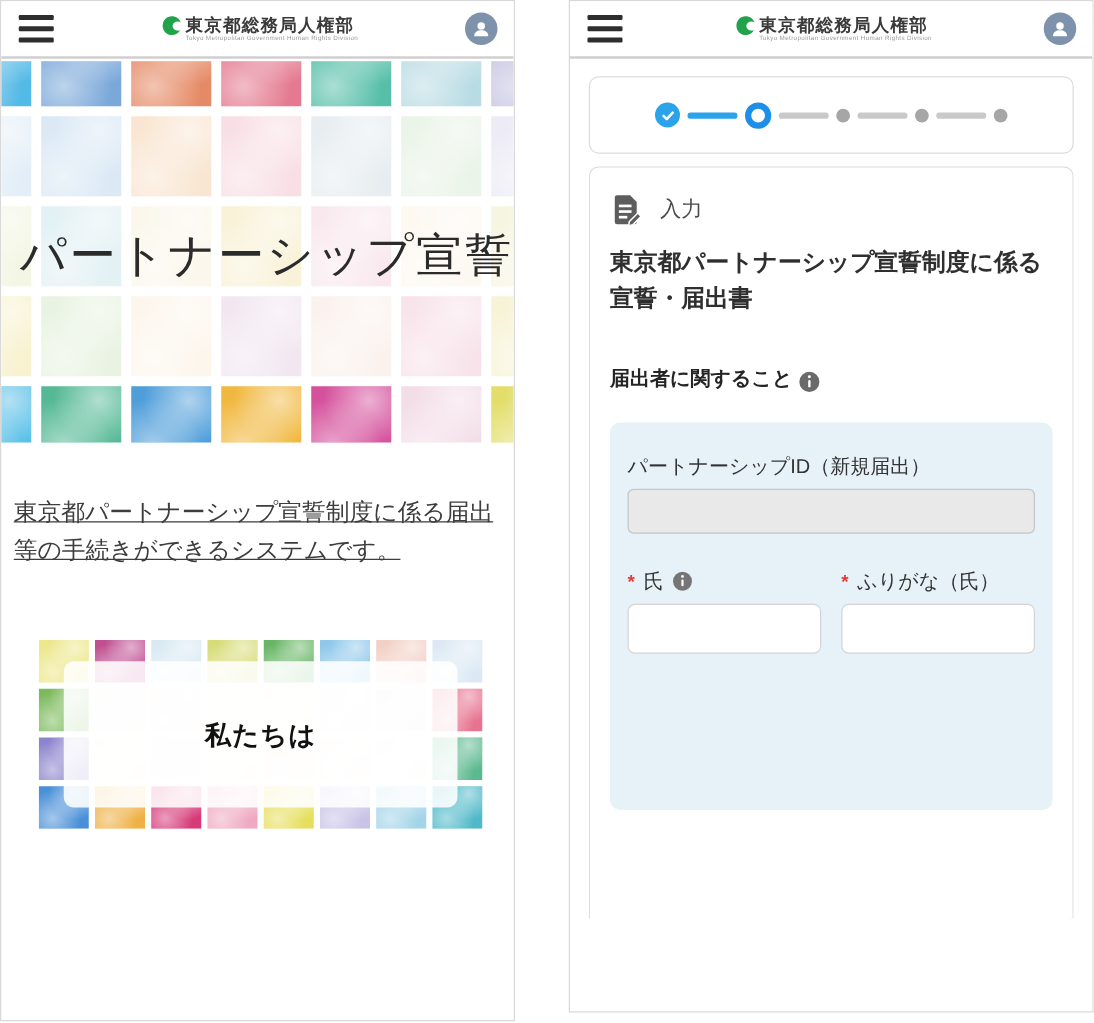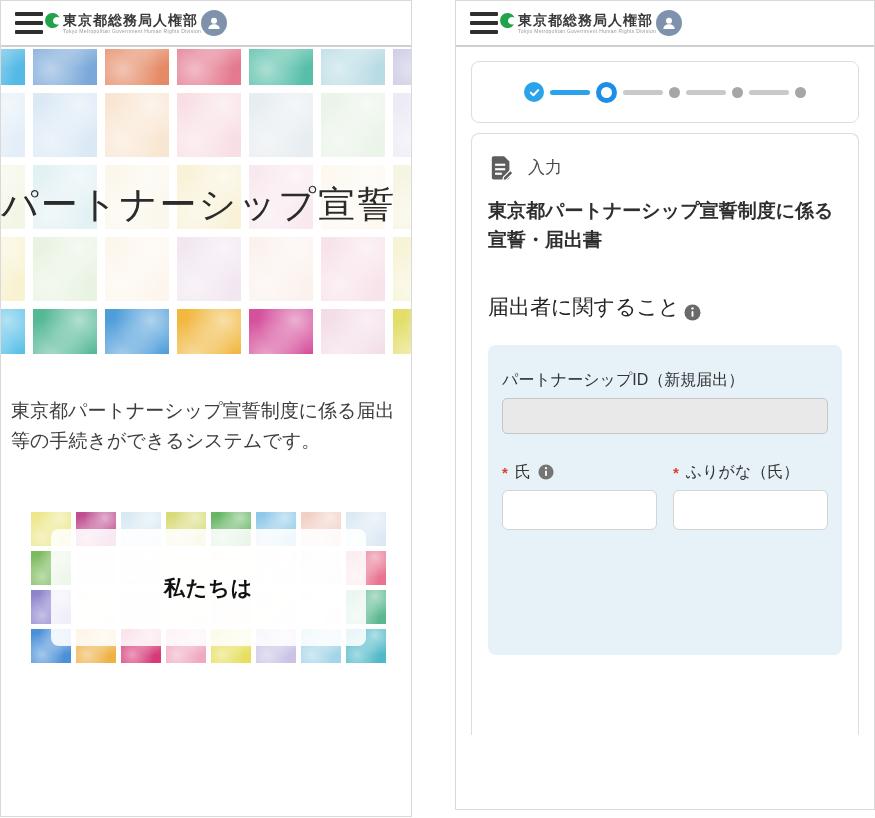--- a/index.html
+++ b/index.html
@@ -8,42 +8,42 @@
     --text-dark:#2f2f2f; --text-body:#3d3d3d;
   }
   *{box-sizing:border-box;}
   body{margin:0;width:875px;height:818px;position:relative;background:#fff;
        font-family:"Liberation Sans","DejaVu Sans",sans-serif;color:var(--text-dark);}
   .phone{position:absolute;top:0;background:#fff;border:1px solid #d9d9d9;overflow:hidden;}
   .phone-left{left:0;width:412px;height:817px;}
   .phone-right{left:455px;width:420px;height:810px;}
 
   .app-header{height:46px;border-bottom:2px solid #cfcfcf;display:flex;align-items:center;
-              justify-content:flex-start;padding:0 13px;background:#fff;}
+              justify-content:space-between;padding:0 13px;background:#fff;}
   .hamburger{width:30px;height:24px;display:flex;flex-direction:column;justify-content:space-between;
              background:none;border:none;padding:1px;cursor:pointer;}
   .hamburger span{display:block;height:4px;background:#2e2e2e;border-radius:1px;}
   .logo{display:flex;align-items:flex-start;gap:2px;}
   .logo-text-wrap{display:flex;flex-direction:column;line-height:1.2;}
   .logo-title{font-size:14px;color:#3a3a3a;letter-spacing:1px;font-weight:bold;}
   .logo-sub{font-size:5px;color:#999;letter-spacing:.3px;}
   .avatar{width:26px;height:26px;border-radius:50%;background:var(--avatar-bg);border:none;padding:0;
           display:flex;align-items:center;justify-content:center;cursor:pointer;}
 
   
   .hero{position:relative;height:305px;overflow:hidden;margin-top:2px;background:#fff;}
   .hero-grid{position:absolute;left:-40px;top:-28px;display:grid;
              grid-template-columns:repeat(7,64px);grid-auto-rows:64px;gap:8px;}
   .tile{background-image:
         radial-gradient(circle at 28% 75%, rgba(255,255,255,.5), rgba(255,255,255,0) 58%),
         radial-gradient(circle at 72% 18%, rgba(255,255,255,.55), rgba(255,255,255,0) 52%);}
   .hero-title{position:absolute;inset:0;display:flex;flex-direction:column;justify-content:center;
-              align-items:flex-start;gap:16px;font-size:37px;font-weight:500;color:#2b2b2b;
+              align-items:flex-end;gap:16px;font-size:37px;font-weight:500;color:#2b2b2b;
               letter-spacing:2px;padding-top:6px;}
-  .left-desc{margin:42px 10px 0;font-size:19px;line-height:1.58;color:var(--text-body);}
+  .left-desc{margin:42px 10px 0;font-size:19px;line-height:1.58;color:var(--text-body);text-decoration:underline;}
   .tile-button{position:relative;display:block;margin:56px 0 0 30px;width:355px;height:151px;
                border:none;background:#fff;padding:0;cursor:pointer;overflow:hidden;}
   .btn-grid{position:absolute;inset:0;display:grid;grid-template-columns:repeat(8,40px);
             grid-auto-rows:34px;gap:5px;}
   .btn-overlay{position:absolute;left:20px;right:20px;top:17px;bottom:17px;
                background:rgba(255,255,255,.87);border-radius:8px;}
   .btn-label{position:absolute;inset:0;display:flex;align-items:center;justify-content:center;
              font-size:21px;font-weight:bold;color:#111;letter-spacing:1px;}
 
   
@@ -59,21 +59,21 @@
   .connector.active{background:var(--light-blue-line);}
 
   .form-card{margin:10px 15px 0;border:1px solid #ddd;border-bottom:none;border-radius:8px 8px 0 0;
              padding:20px 16px 0;background:#fff;height:602px;overflow:hidden;}
   .section-row{display:flex;align-items:center;gap:13px;margin-bottom:15px;}
   .section-label{font-size:17px;color:#4a4a4a;}
   .form-title{font-size:19px;font-weight:bold;color:var(--text-dark);line-height:1.55;margin:0 0 38px;}
   .addressee{font-size:18px;color:#333;margin:0 0 34px;}
   .declaration{font-size:17px;color:#333;line-height:1.8;margin:0 0 48px;}
   .applicant-heading{display:flex;align-items:center;gap:5px;margin:0 0 24px;}
-  .applicant-heading h3{font-size:21px;font-weight:normal;margin:0;color:#242424;}
+  .applicant-heading h3{font-size:16px;font-weight:bold;margin:0;color:#242424;}
   .info-btn{background:none;border:none;padding:0;display:flex;cursor:pointer;align-self:flex-end;}
 
   .blue-panel{background:var(--panel-blue);border-radius:8px;padding:25px 14px;height:310px;}
   .field-label{font-size:16px;color:#333;margin-bottom:7px;display:flex;align-items:center;gap:7px;}
   .input-disabled{width:100%;height:36px;background:#e9e9e9;border:1px solid #c6c6c6;border-radius:5px;}
   .field-row{display:flex;gap:16px;margin-top:28px;}
   .field{flex:1;}
   .text-input{width:100%;height:40px;background:#fff;border:1px solid #d4d4d4;border-radius:6px;}
   .req{color:var(--required-red);font-size:15px;font-weight:bold;}
 </style>

